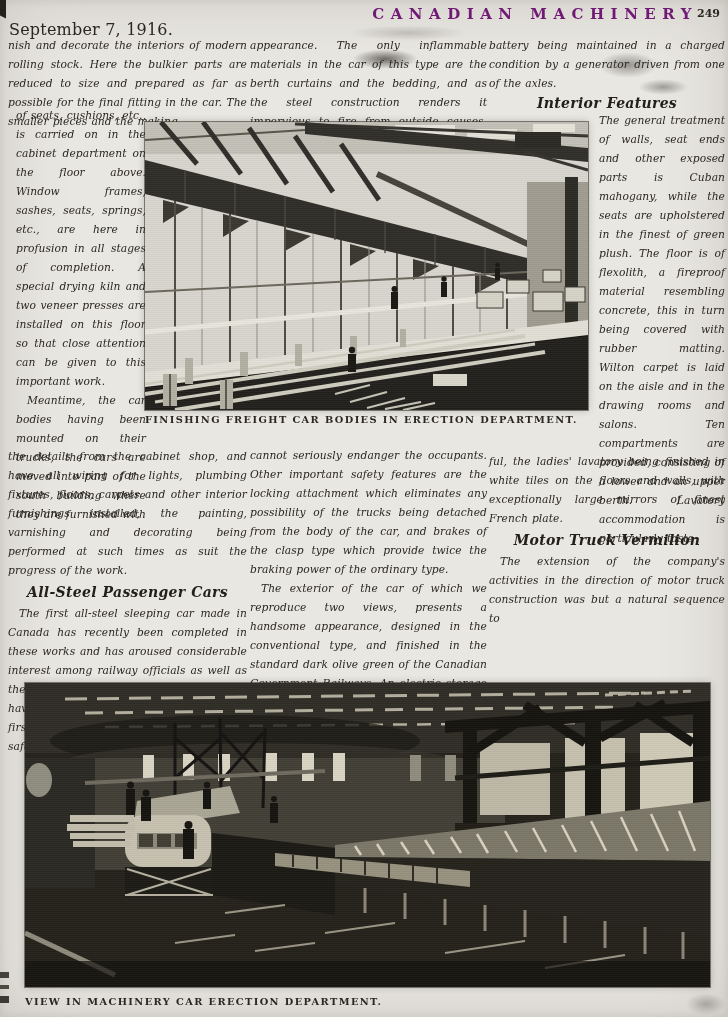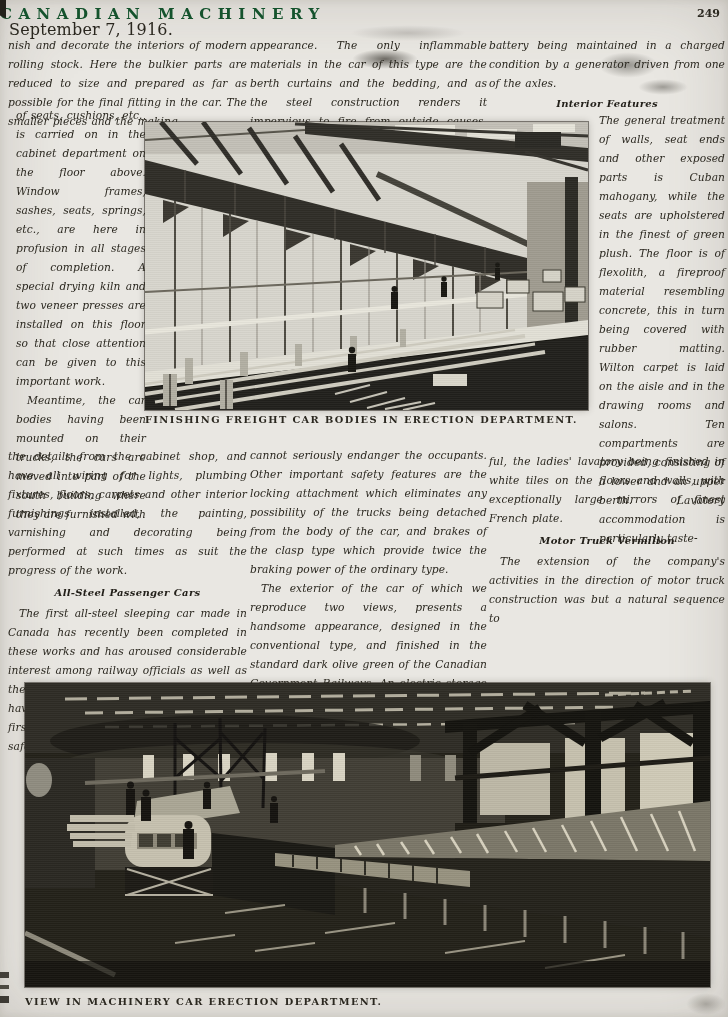--- a/index.html
+++ b/index.html
@@ -8,29 +8,29 @@
     background:#e9e7e2;
     font-family:"DejaVu Serif","Liberation Serif",serif;
     color:#2a271f;
   }
   .page{
     position:absolute;inset:0;overflow:hidden;
     box-shadow:inset 0 0 70px rgba(88,82,70,.20), inset 0 0 8px rgba(88,82,70,.15);
   }
   
   .hdr-date{position:absolute;left:9px;top:20px;font-size:16px;letter-spacing:.2px;}
-  .hdr-title{position:absolute;left:0;right:30px;top:5px;margin:0;text-align:left;
-    font-size:15px;font-weight:bold;letter-spacing:6.5px;color:#14532d;}
+  .hdr-title{position:absolute;left:0;right:30px;top:5px;margin:0;text-align:right;
+    font-size:15px;font-weight:bold;letter-spacing:6.5px;color:#701a75;}
   .hdr-page{position:absolute;right:8px;top:7px;font-size:11px;font-weight:bold;}
   
   .seg{position:absolute;font-size:10.7px;line-height:19px;text-align:justify;
        letter-spacing:.05px;word-spacing:.6px;font-style:italic;}
   .seg p{margin:0;}
   .seg p.ind{text-indent:11px;}
-  h2.shead{font-size:10px;font-weight:bold;text-align:center;margin:3px 0 2px;letter-spacing:.3px;color:#23201a;}
+  h2.shead{font-size:14px;font-weight:bold;text-align:center;margin:3px 0 2px;letter-spacing:.3px;color:#23201a;}
   #L1{left:8px;  top:36px;  width:239px;}
   #L2{left:8px;  top:106px; width:130px;margin-left:8px;}
   #L3{left:8px;  top:447px; width:239px;}
   #M1{left:250px;top:36px;  width:237px;}
   #M2{left:250px;top:446px; width:237px;}
   #R1{left:489px;top:36px;  width:236px;}
   #R1 h2.shead{margin:1px 0 0;}
   #R2{left:599px;top:111px; width:126px;}
   #R3{left:489px;top:452px; width:236px;}
   

